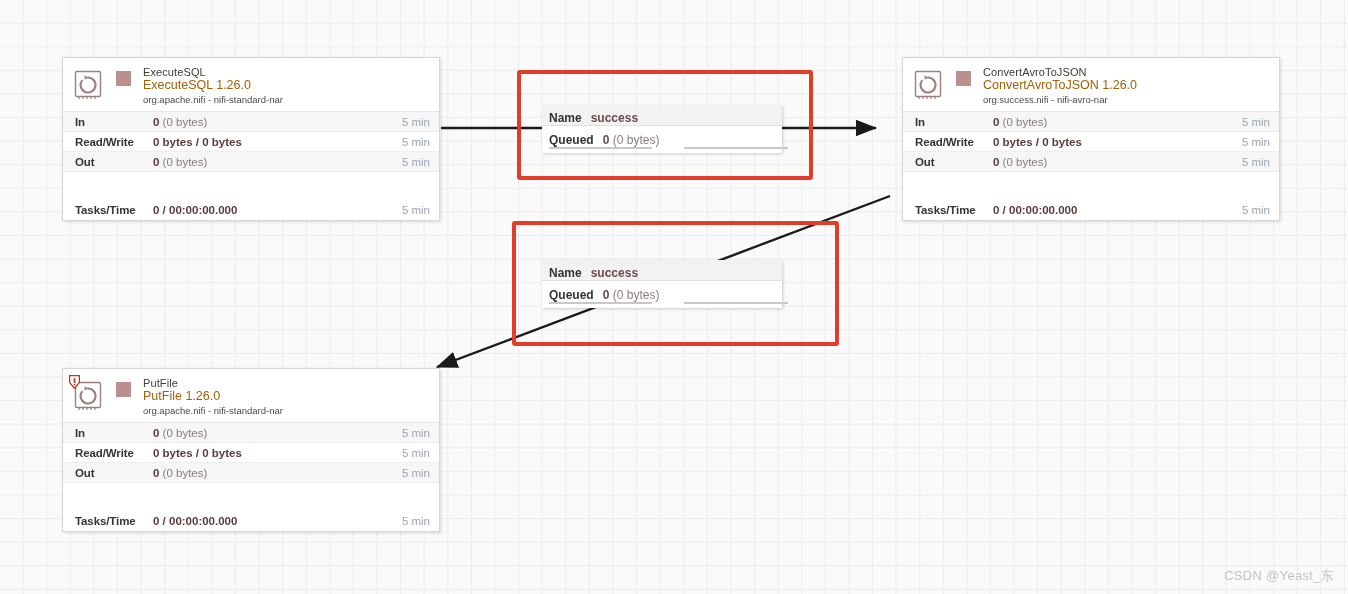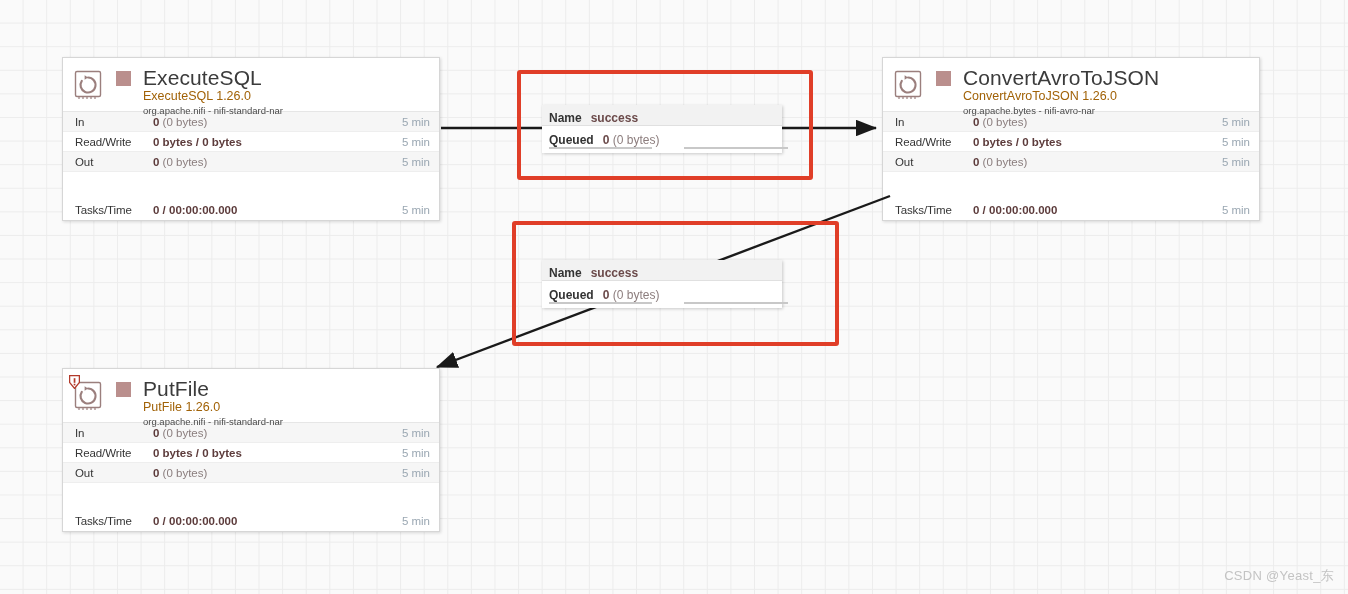--- a/index.html
+++ b/index.html
@@ -59,21 +59,21 @@
     background: #ba8f8d;
     flex: 0 0 15px;
     margin: 4px 0 0 11px;
   }
   .proc-titles {
     margin-left: 12px;
     line-height: 1.08;
     padding-top: 0px;
   }
   .proc-name {
-    font-size: 21px;
+    font-size: 11px;
     color: #3b3b3b;
     letter-spacing: 0.1px;
     white-space: nowrap;
   }
   .proc-type {
     font-size: 12.5px;
     color: #a16207;
     margin-top: 0;
     white-space: nowrap;
   }
@@ -91,21 +91,21 @@
     height: 20px;
     font-size: 11.5px;
     border-bottom: 1px solid #eeeeee;
     box-sizing: border-box;
     padding: 0 9px 0 12px;
   }
   .stat-row:last-child { border-bottom: none; margin-top: 28px; }
   .stat-row.alt { background: #f6f6f6; }
   .stat-label {
     color: #353535;
-    font-weight: normal;
+    font-weight: bold;
     flex: 0 0 78px;
     letter-spacing: -0.1px;
   }
   .stat-value {
     color: #5c3b3b;
     font-weight: bold;
     flex: 1 1 auto;
   }
   .stat-value .muted { color: #8a7d7d; font-weight: normal; }
   .stat-time {
@@ -242,41 +242,41 @@
         <span class="stat-time">5 min</span>
       </div>
       <div class="stat-row">
         <span class="stat-label">Tasks/Time</span>
         <span class="stat-value">0 / 00:00:00.000</span>
         <span class="stat-time">5 min</span>
       </div>
     </div>
   </div>
 
-  <div class="processor" style="left:882px; top:57px;">
+  <div class="processor" style="left:902px; top:57px;">
     <div class="proc-header">
       <div class="proc-icon">
         <svg width="34" height="34" viewBox="0 0 34 34">
           <rect x="4.5" y="3.5" width="25" height="25" rx="1.5" fill="none" stroke="#9b7f7d" stroke-width="1.4"></rect>
           <path d="M17 9.5 a7.5 7.5 0 1 1 -6.2 3.3" fill="none" stroke="#9b7f7d" stroke-width="2.1" stroke-linecap="round"></path>
           <path d="M17 9.5 l-3.4 -2.2 l0 4.4 z" fill="#9b7f7d"></path>
           <g stroke="#9b7f7d" stroke-width="1.2">
             <line x1="8" y1="28.5" x2="8" y2="31"></line>
             <line x1="12" y1="28.5" x2="12" y2="31"></line>
             <line x1="16" y1="28.5" x2="16" y2="31"></line>
             <line x1="20" y1="28.5" x2="20" y2="31"></line>
             <line x1="24" y1="28.5" x2="24" y2="31"></line>
           </g>
         </svg>
       </div>
       <div class="status-square"></div>
       <div class="proc-titles">
         <div class="proc-name">ConvertAvroToJSON</div>
         <div class="proc-type">ConvertAvroToJSON 1.26.0</div>
-        <div class="proc-bundle">org.apache.bytes - nifi-avro-nar</div>
+        <div class="proc-bundle">org.success.nifi - nifi-avro-nar</div>
       </div>
     </div>
     <div class="proc-stats">
       <div class="stat-row alt">
         <span class="stat-label">In</span>
         <span class="stat-value">
           <span>0</span>
           <span class="muted">(0 bytes)</span>
         </span>
         <span class="stat-time">5 min</span>

